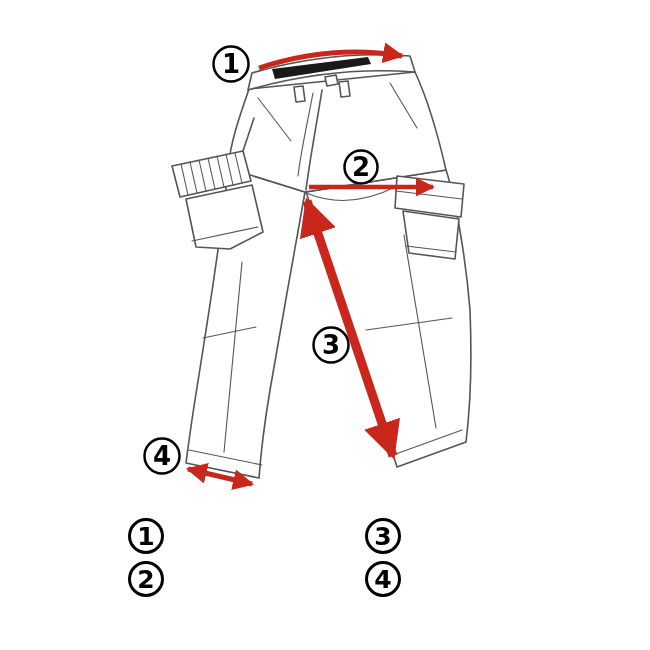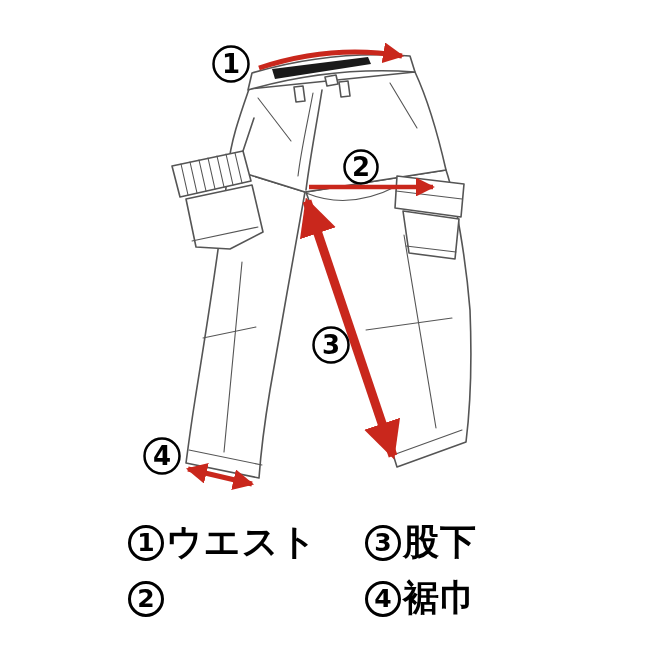--- a/index.html
+++ b/index.html
@@ -127,28 +127,25 @@
       <g>
         <circle class="marker-circle" cx="162" cy="456" r="17.5"></circle>
         <text class="marker-num" x="162" y="465">4</text>
       </g>
     </g>
   </svg>
 
   <div class="legend">
     <div class="legend-item">
       <span class="circle-num">1</span>
-      <span class="legend-label">ウエスト</span>
     </div>
     <div class="legend-item">
       <span class="circle-num">3</span>
-      <span class="legend-label">股下</span>
     </div>
     <div class="legend-item">
       <span class="circle-num">2</span>
     </div>
     <div class="legend-item">
       <span class="circle-num">4</span>
-      <span class="legend-label">裾巾</span>
     </div>
   </div>
 
 </div>
 
 </body></html>

